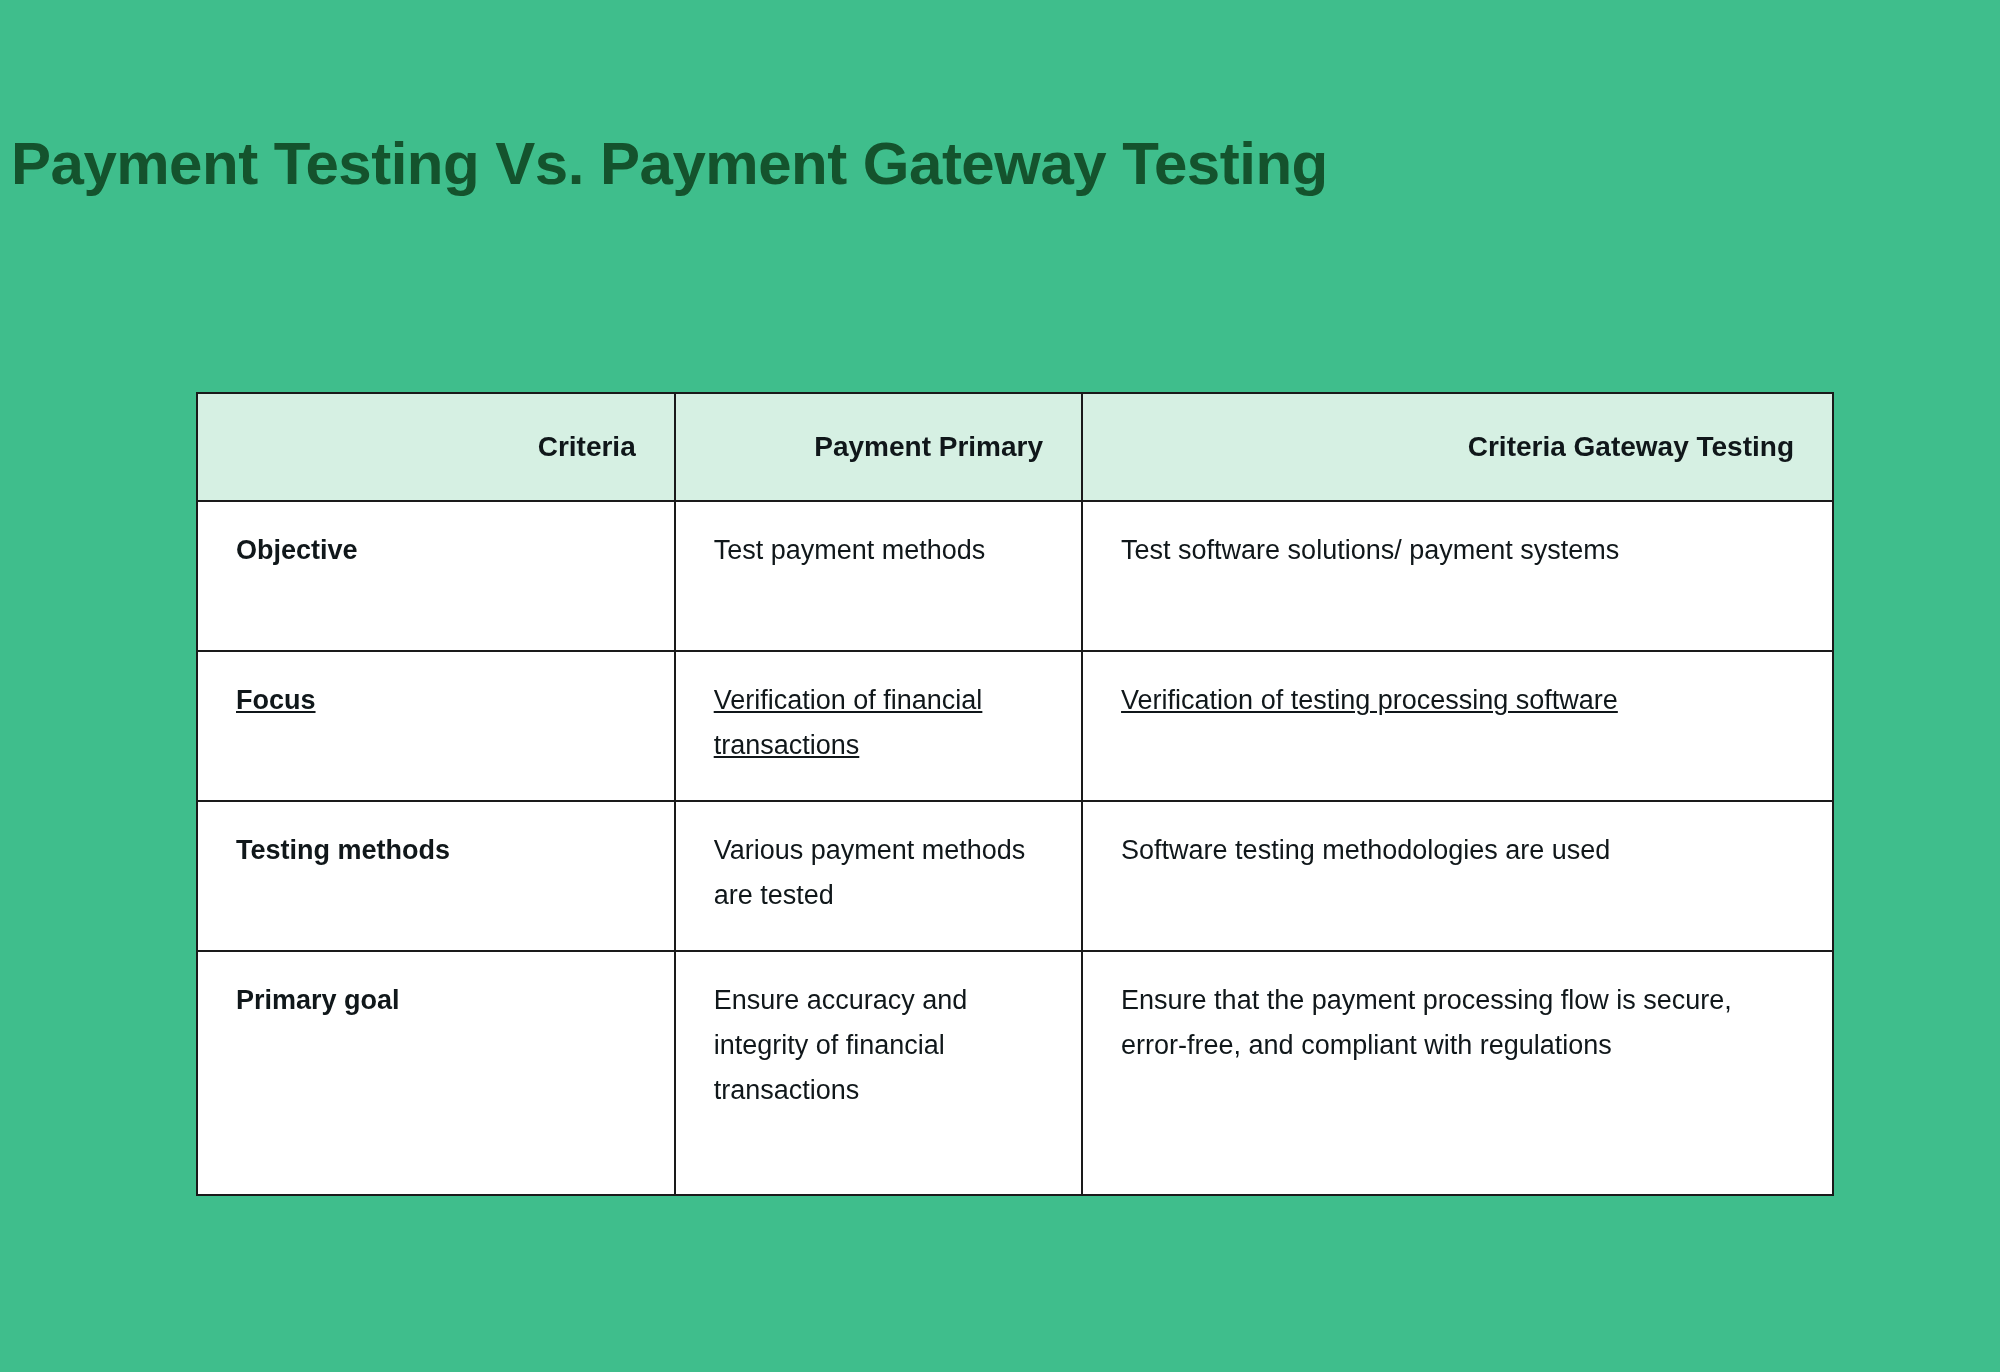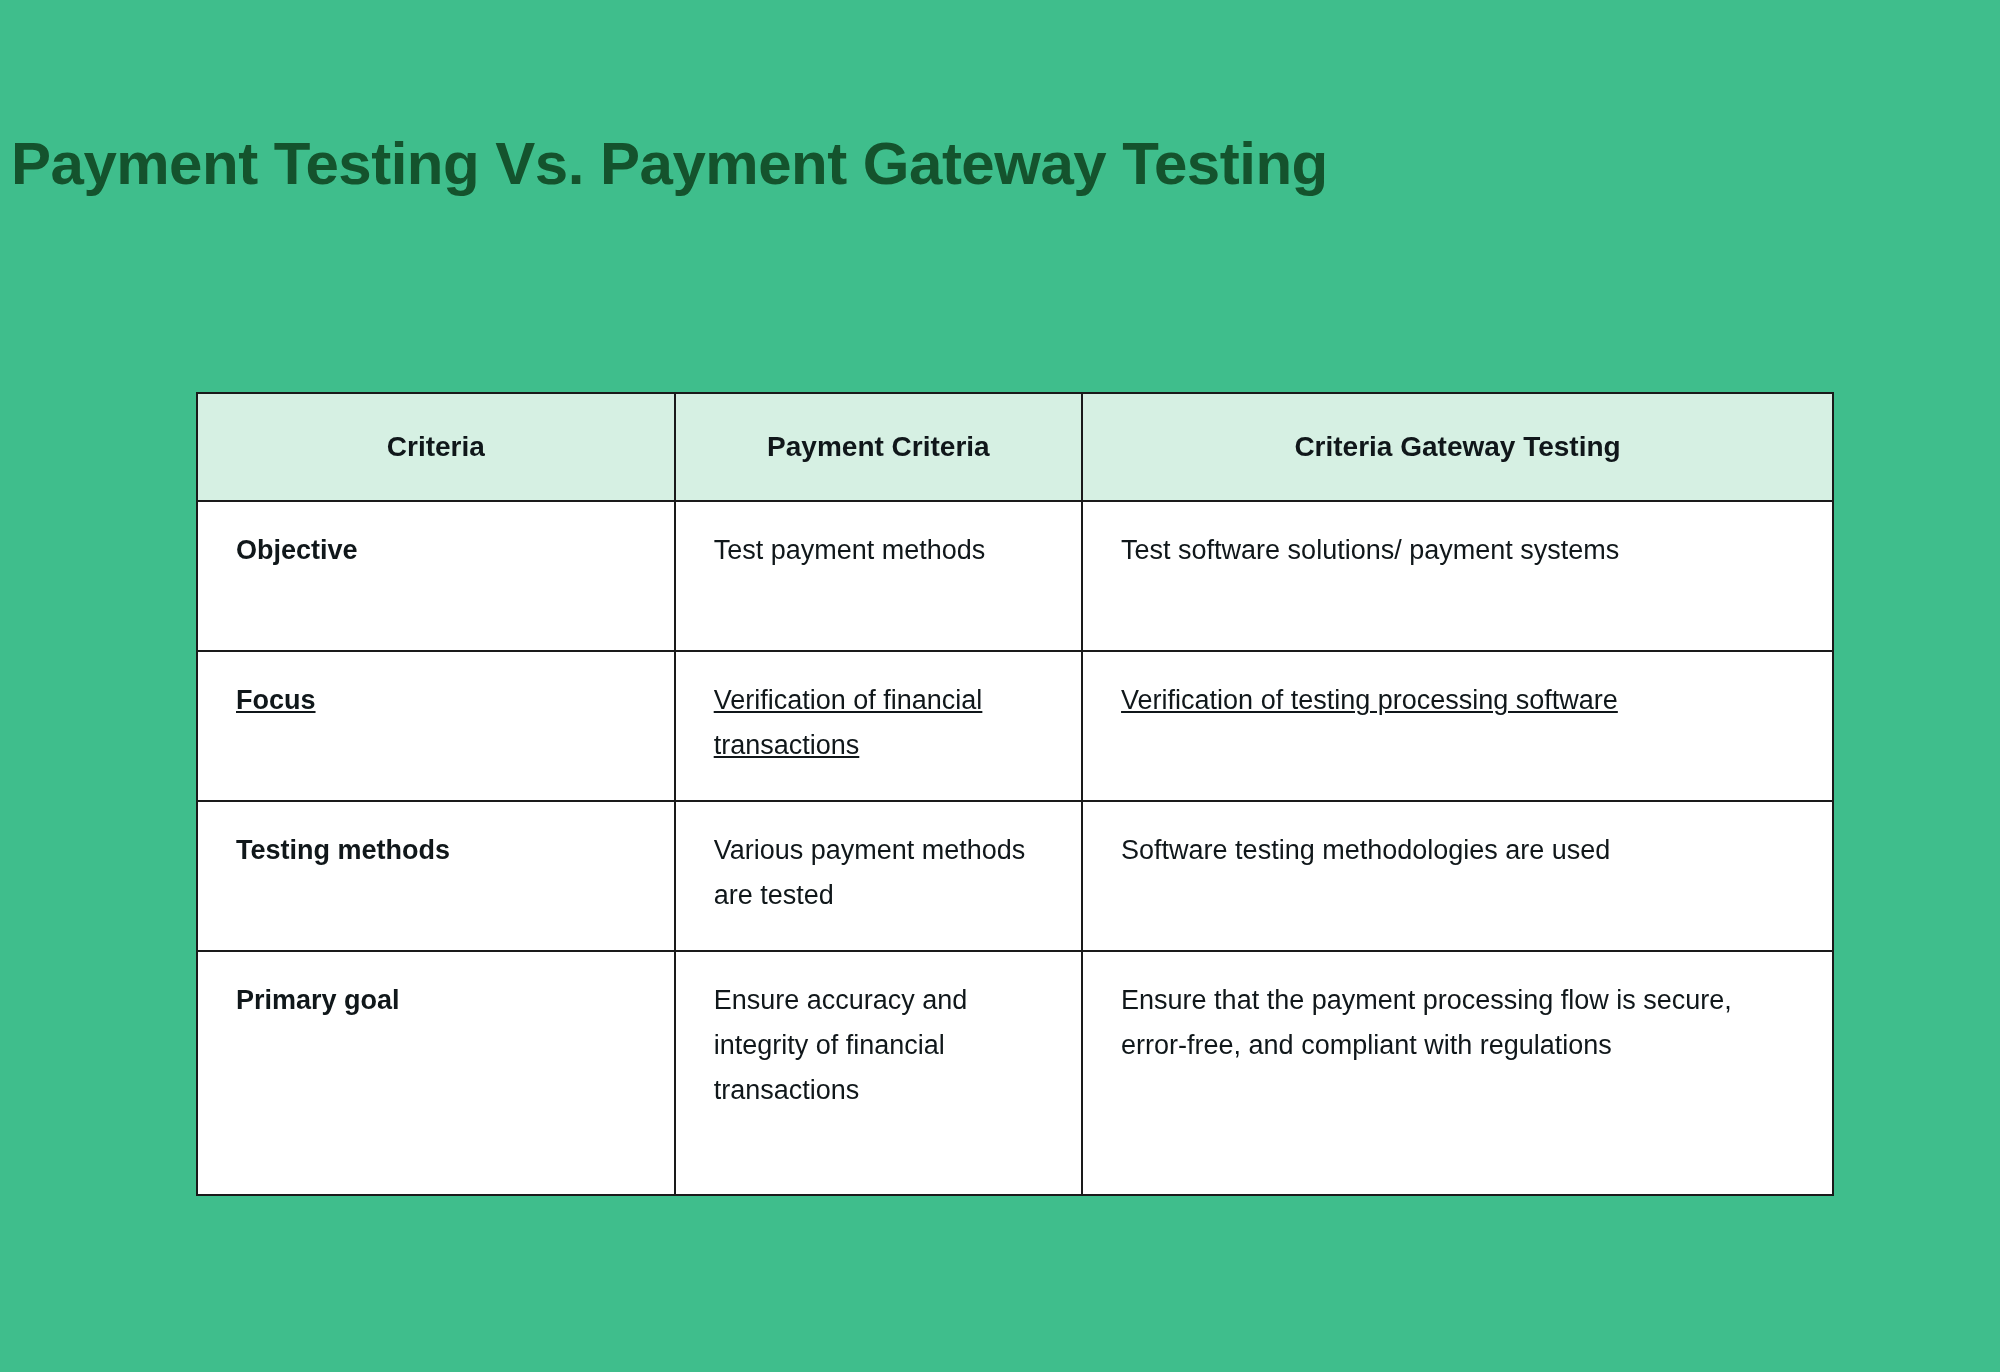--- a/index.html
+++ b/index.html
@@ -52,21 +52,21 @@
     line-height: 1.66;
     color: #10171a;
     background: #ffffff;
   }
   table.compare thead th {
     background: #d6f0e3;
     font-weight: bold;
     font-size: 28px;
     padding-top: 30px;
     padding-bottom: 30px;
-    text-align: center;
+    text-align: right;
     vertical-align: middle;
   }
   table.compare tbody td.criteria {
     font-weight: bold;
   }
   col.c1 { width: 29.2%; }
   col.c2 { width: 24.9%; }
   col.c3 { width: 45.9%; }
   tr.r-objective td { height: 92px; }
   tr.r-focus td { height: 92px; text-decoration: underline; }
@@ -83,21 +83,21 @@
   <div class="table-wrap">
     <table class="compare">
       <colgroup>
         <col class="c1">
         <col class="c2">
         <col class="c3">
       </colgroup>
       <thead>
         <tr>
           <th>Criteria</th>
-          <th>Payment Criteria</th>
+          <th>Payment Primary</th>
           <th>Criteria Gateway Testing</th>
         </tr>
       </thead>
       <tbody>
         <tr class="r-objective">
           <td class="criteria">Objective</td>
           <td>Test payment methods</td>
           <td>Test software solutions/ payment systems</td>
         </tr>
         <tr class="r-focus">

